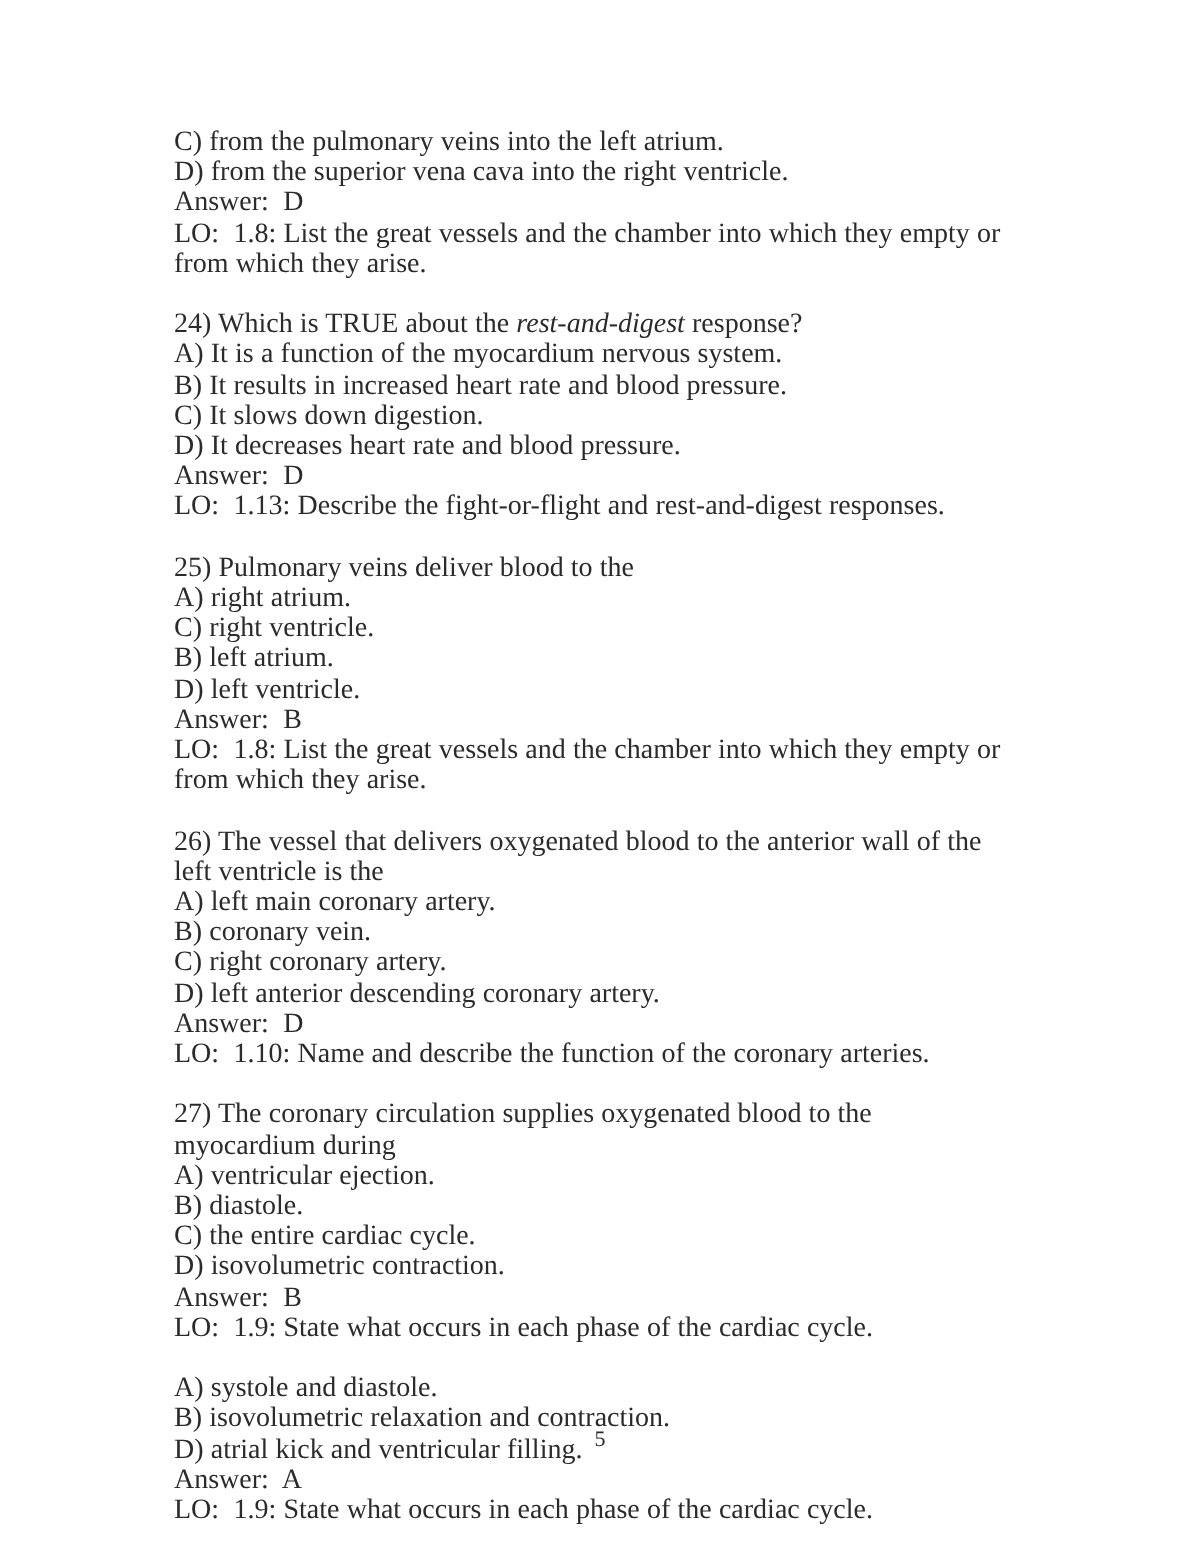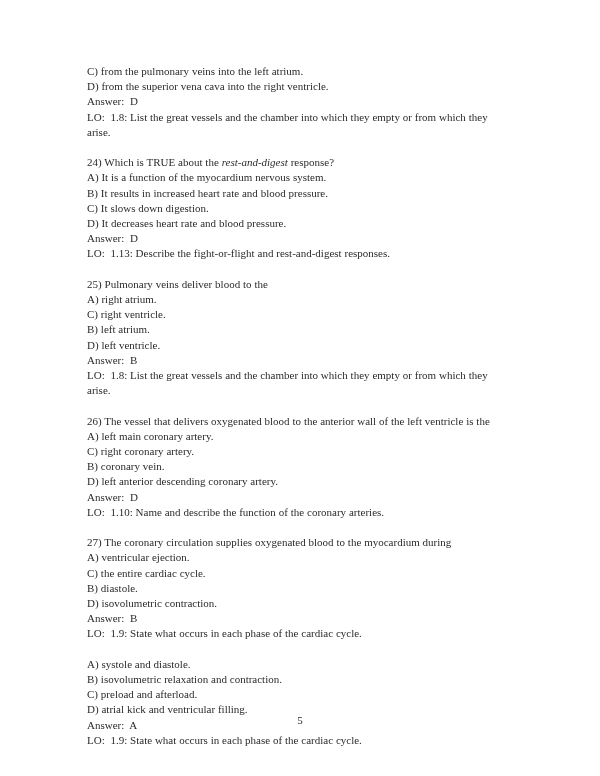--- a/index.html
+++ b/index.html
@@ -24,21 +24,21 @@
     top: 64px;
     width: 423px;
   }
   .block {
     margin: 0 0 15.2px 0;
   }
   .block:last-of-type {
     margin-bottom: 0;
   }
   .line {
-    font-size: 11px;
+    font-size: 14px;
     line-height: 15.2px;
     text-align: left;
     white-space: pre-wrap;
     word-spacing: 0.1px;
     font-family: Liberation Serif, serif;
   }
   .line em {
     font-style: italic;
   }
   .pagenum {
@@ -79,39 +79,38 @@
         <div class="line">A) right atrium.</div>
         <div class="line">C) right ventricle.</div>
         <div class="line">B) left atrium.</div>
         <div class="line">D) left ventricle.</div>
         <div class="line">Answer:  B</div>
         <div class="line">LO:  1.8: List the great vessels and the chamber into which they empty or from which they arise.</div>
       </div>
     <div class="block">
         <div class="line">26) The vessel that delivers oxygenated blood to the anterior wall of the left ventricle is the</div>
         <div class="line">A) left main coronary artery.</div>
+        <div class="line">B) coronary vein.</div>
         <div class="line">C) right coronary artery.</div>
-        <div class="line">B) coronary vein.</div>
         <div class="line">D) left anterior descending coronary artery.</div>
         <div class="line">Answer:  D</div>
         <div class="line">LO:  1.10: Name and describe the function of the coronary arteries.</div>
       </div>
     <div class="block">
         <div class="line">27) The coronary circulation supplies oxygenated blood to the myocardium during</div>
         <div class="line">A) ventricular ejection.</div>
+        <div class="line">B) diastole.</div>
         <div class="line">C) the entire cardiac cycle.</div>
-        <div class="line">B) diastole.</div>
         <div class="line">D) isovolumetric contraction.</div>
         <div class="line">Answer:  B</div>
         <div class="line">LO:  1.9: State what occurs in each phase of the cardiac cycle.</div>
       </div>
     <div class="block">
         <div class="line">A) systole and diastole.</div>
         <div class="line">B) isovolumetric relaxation and contraction.</div>
-        <div class="line">C) preload and afterload.</div>
         <div class="line">D) atrial kick and ventricular filling.</div>
         <div class="line">Answer:  A</div>
         <div class="line">LO:  1.9: State what occurs in each phase of the cardiac cycle.</div>
       </div>
 
   </div>
 
   <div class="pagenum">5</div>
 
 </div>

